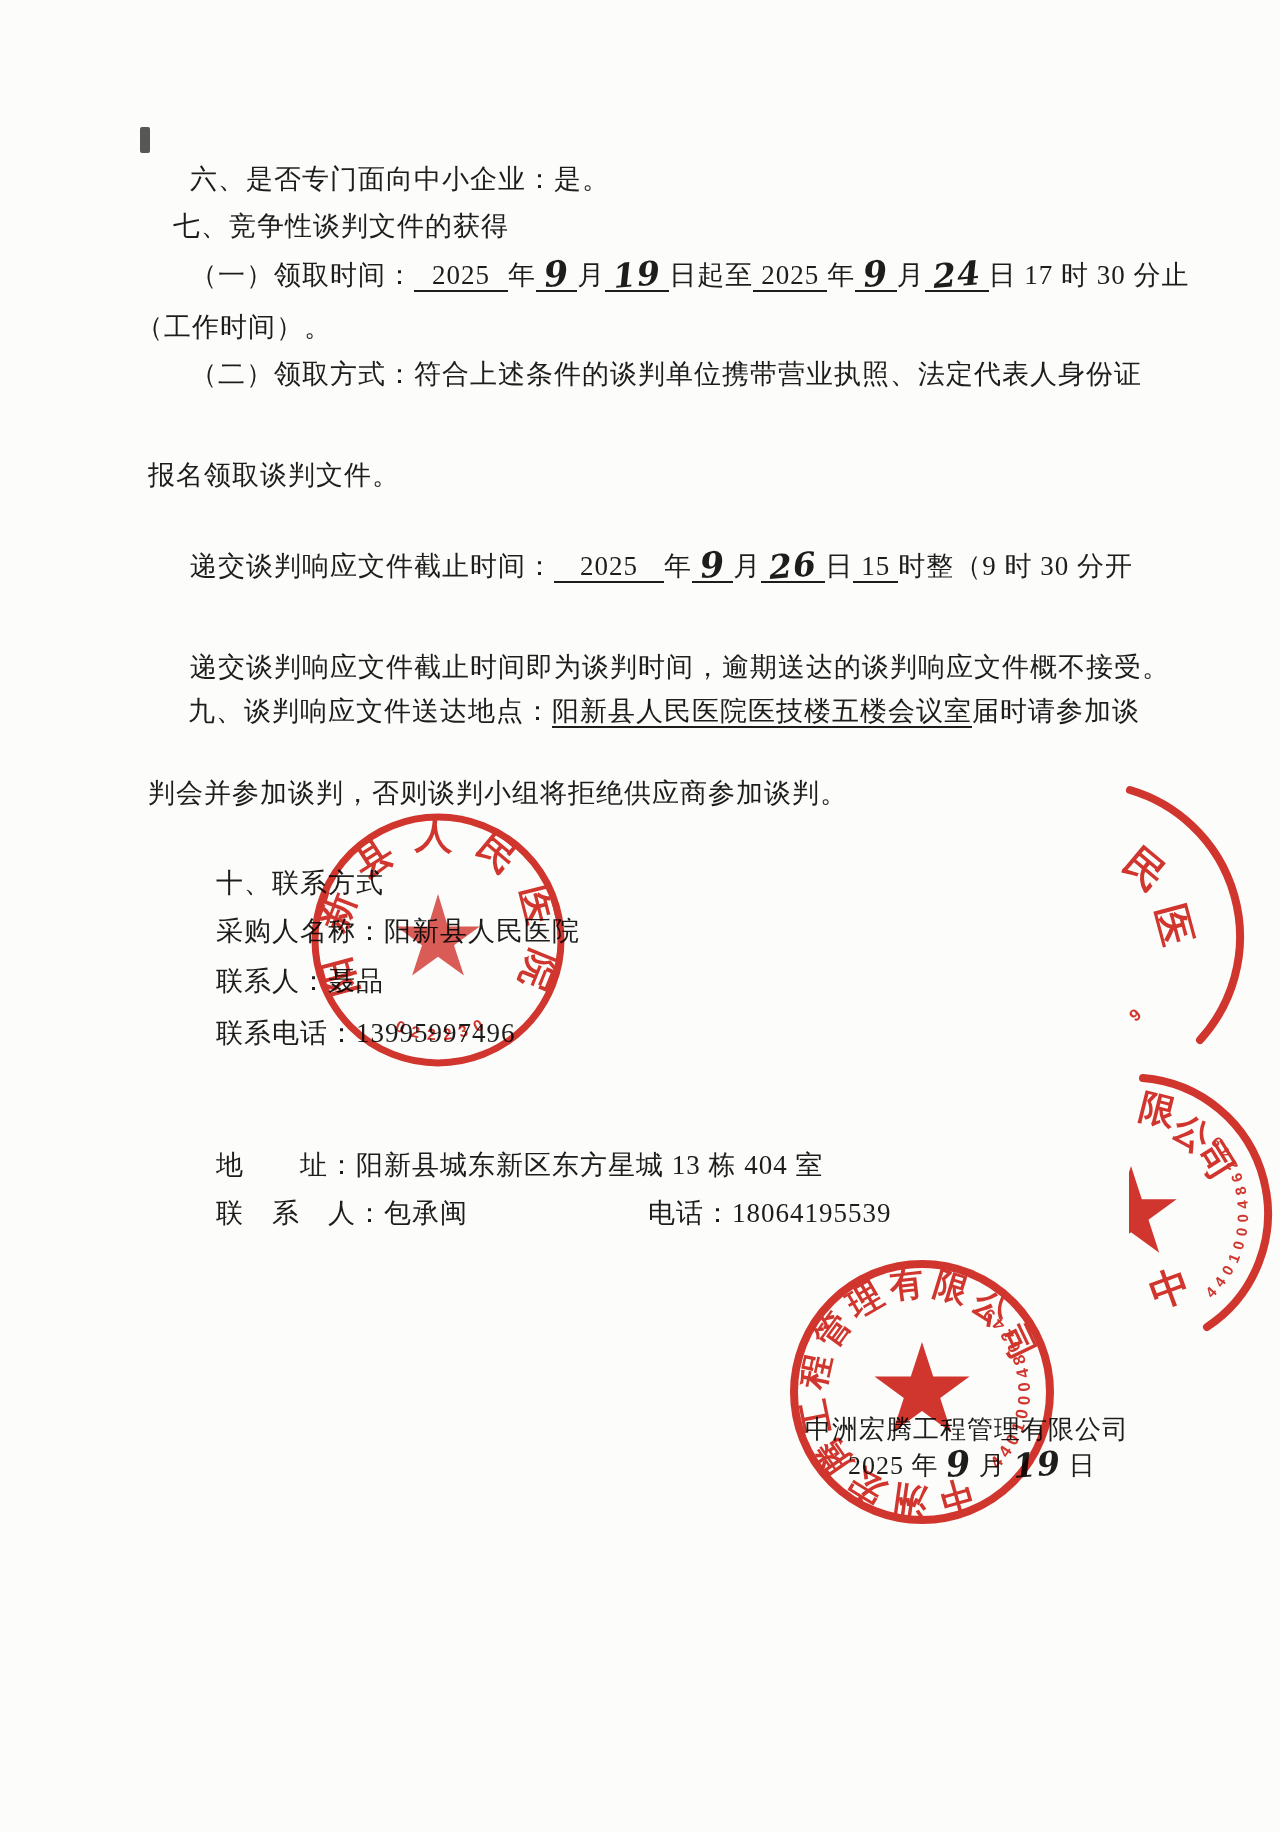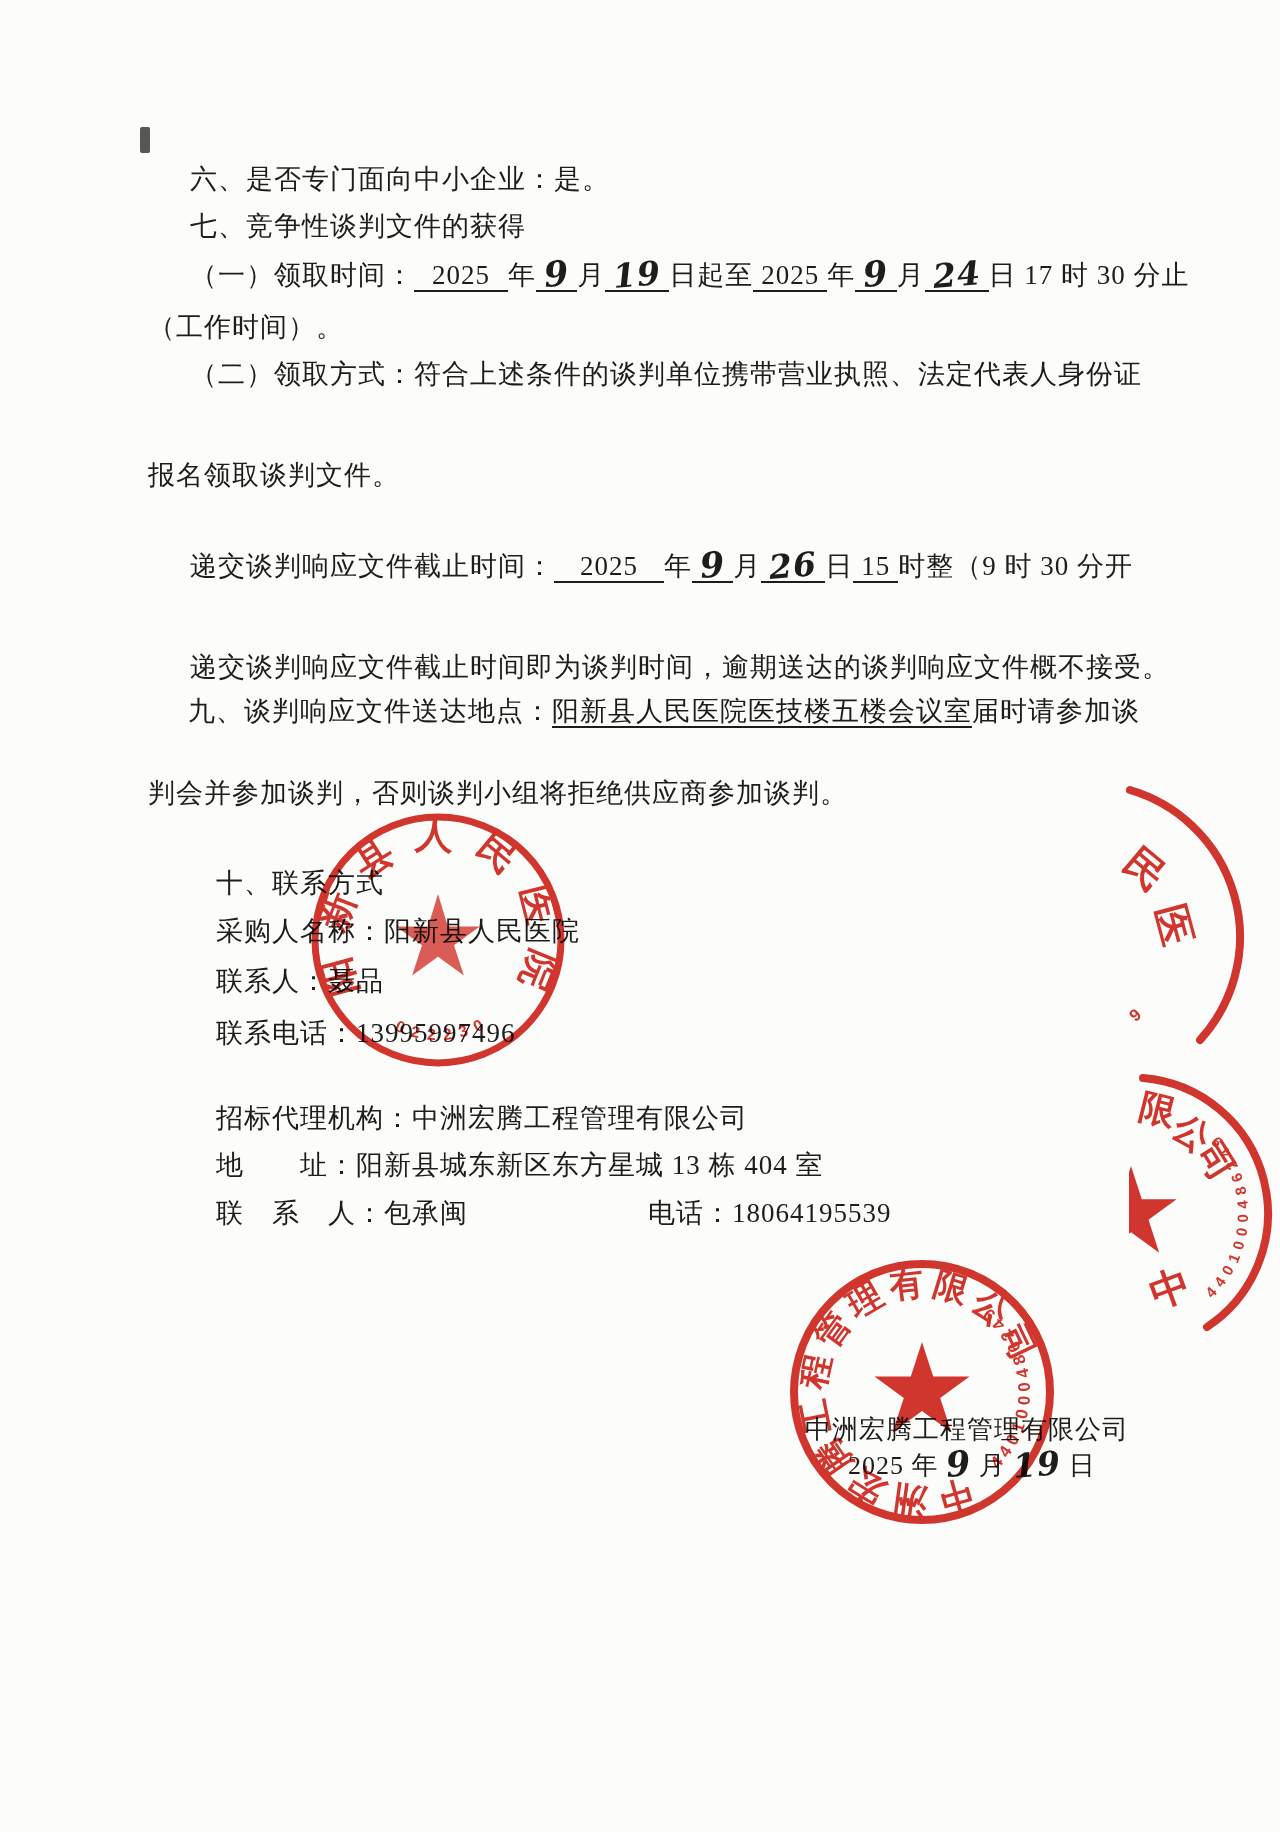--- a/index.html
+++ b/index.html
@@ -19,47 +19,46 @@
             border-radius:2px;opacity:.85;}
 </style>
 </head>
 <body>
 
 <div class="page">
 
   <div class="artifact"></div>
 
   <div class="line" style="left:190px;top:162px">六、是否专门面向中小企业：是。</div>
-  <div class="line" style="left:190px;top:209px">七、竞争性谈判文件的获得</div>
+  <div class="line" style="left:173px;top:209px">七、竞争性谈判文件的获得</div>
 
   <div class="line" style="left:190px;top:258px">
     <span>（一）领取时间：</span><span class="ul blank-wide">2025</span><span>年</span><span class="ul blank-mid"><span class="hw">9</span></span><span>月</span><span class="ul blank-mid"><span class="hw hw-sm">19</span></span><span>日起至</span><span class="ul blank-mid">2025</span><span>年</span><span class="ul blank-mid"><span class="hw">9</span></span><span>月</span><span class="ul blank-mid"><span class="hw hw-sm">24</span></span><span>日 17 时 30 分止</span>
   </div>
 
-  <div class="line" style="left:148px;top:310px">（工作时间）。</div>
+  <div class="line" style="left:136px;top:310px">（工作时间）。</div>
   <div class="line" style="left:190px;top:357px">（二）领取方式：符合上述条件的谈判单位携带营业执照、法定代表人身份证</div>
   <div class="line" style="left:148px;top:458px">报名领取谈判文件。</div>
 
   <div class="line" style="left:190px;top:549px">
     <span>递交谈判响应文件截止时间：</span><span class="ul" style="padding:0 26px">2025</span><span>年</span><span class="ul blank-mid"><span class="hw">9</span></span><span>月</span><span class="ul blank-mid"><span class="hw hw-sm">26</span></span><span>日</span><span class="ul blank-mid">15</span><span>时整（9 时 30 分开</span>
   </div>
 
   <div class="line" style="left:188px;top:694px">
     <span>九、谈判响应文件送达地点：</span><span class="ul">阳新县人民医院医技楼五楼会议室</span><span>届时请参加谈</span>
   </div>
 
   <div class="line" style="left:190px;top:650px">递交谈判响应文件截止时间即为谈判时间，逾期送达的谈判响应文件概不接受。</div>
   <div class="line" style="left:148px;top:776px">判会并参加谈判，否则谈判小组将拒绝供应商参加谈判。</div>
 
   <div class="line" style="left:216px;top:866px">十、联系方式</div>
   <div class="line" style="left:216px;top:914px">采购人名称：阳新县人民医院</div>
   <div class="line" style="left:216px;top:964px">联系人：聂品</div>
   <div class="line" style="left:216px;top:1016px">联系电话：13995997496</div>
 
-  <div class="line" style="left:216px;top:1101px">招标代理机构：中洲宏腾工程管理有限公司</div>
   <div class="line" style="left:216px;top:1148px">地　　址：阳新县城东新区东方星城 13 栋 404 室</div>
   <div class="line" style="left:216px;top:1196px">联　系　人：包承闽</div>
   <div class="line" style="left:648px;top:1196px">电话：18064195539</div>
 
   <div class="line" style="left:805px;top:1413px;font-size:26px">中洲宏腾工程管理有限公司</div>
   <div class="line" style="left:848px;top:1449px;font-size:26px">
     <span>2025</span>
     <span>年</span>
     <span class="hw">9</span>
     <span>月</span>

